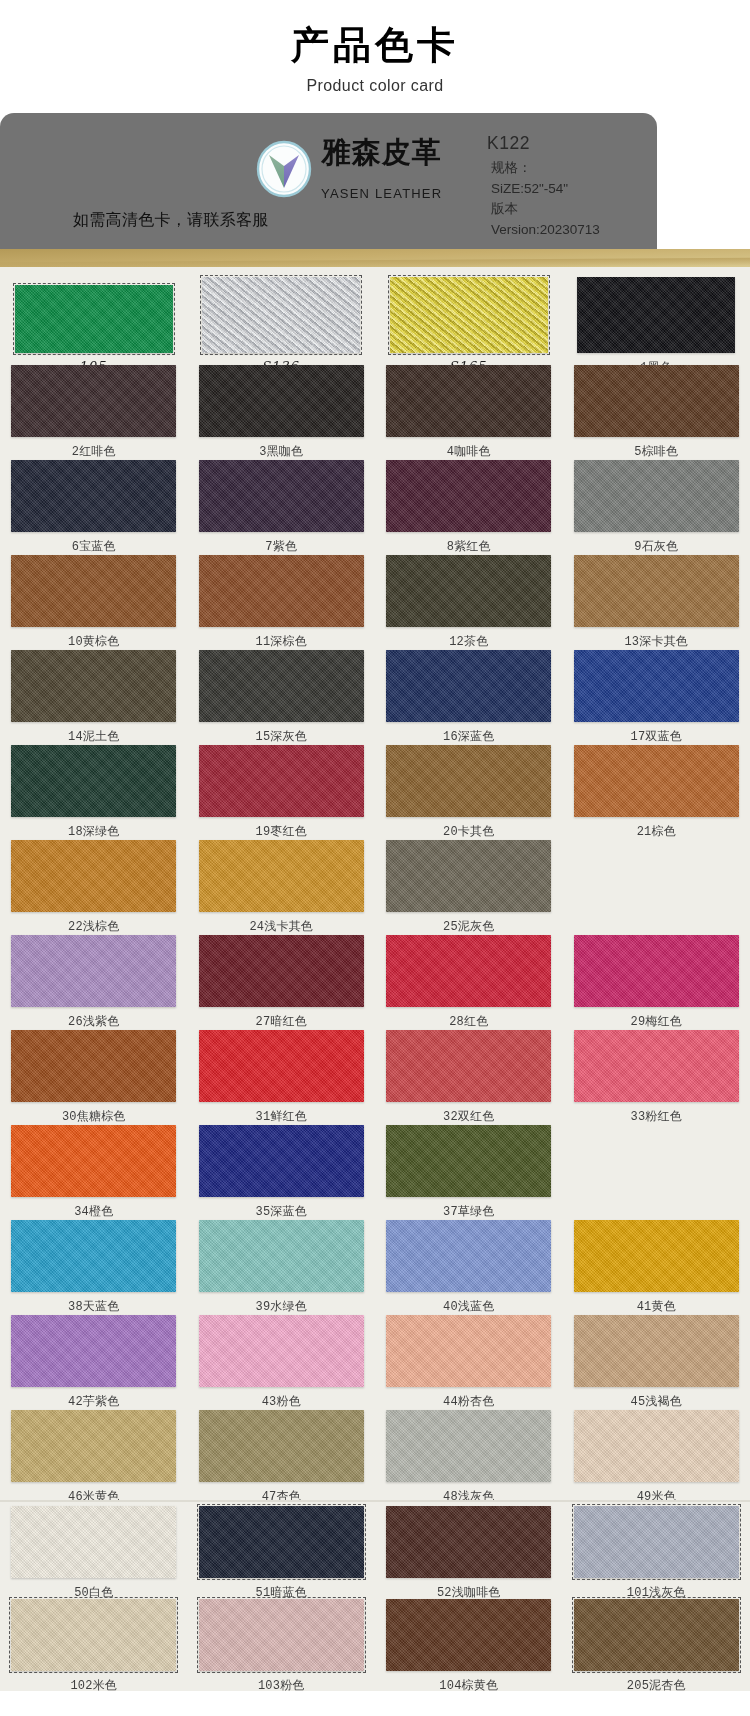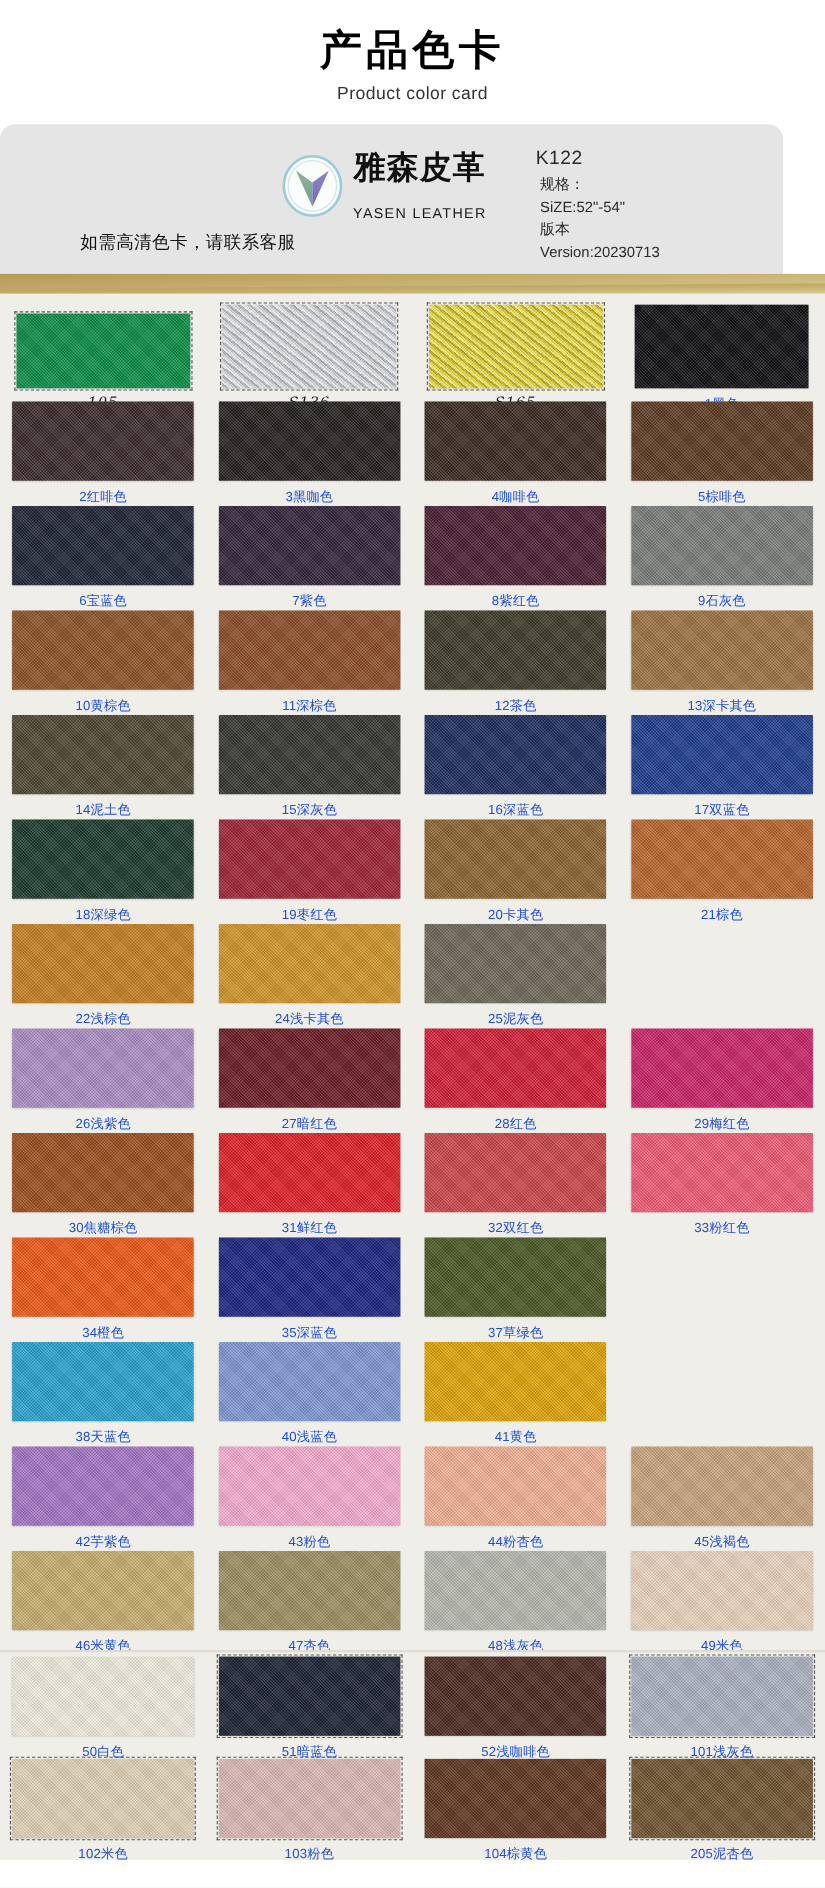--- a/index.html
+++ b/index.html
@@ -14,22 +14,22 @@
   
   .title-block { width:750px; padding-top:22px; text-align:center; background:#fff; }
   .main-title {
     font-size:38px; font-weight:bold; color:#000; letter-spacing:4px;
     line-height:1.25; font-family:"DejaVu Sans","Liberation Sans",sans-serif;
   }
   .sub-title { font-size:16px; color:#333; margin-top:7px; letter-spacing:.4px; }
 
   
   .header-card {
-    position:relative; width:712px; height:136px; margin-top:18px;
-    background:#e5e5e5; border-radius:14px 14px 0 0;
+    position:relative; width:657px; height:136px; margin-top:18px;
+    background:#737373; border-radius:14px 14px 0 0;
     overflow:hidden;
   }
   .brand-wrap {
     position:absolute; left:255px; top:24px;
     display:flex; align-items:center; gap:8px;
   }
   .logo-mark { width:58px; height:58px; position:relative; }
   .logo-mark svg { display:block; }
   .brand-text { display:flex; flex-direction:column; align-items:center; }
   .brand-cn {
@@ -76,23 +76,23 @@
     box-shadow:0 1px 2px rgba(0,0,0,.20);
   }
   .chip::after{
     content:""; position:absolute; inset:0;
     background-image:
       repeating-linear-gradient(45deg, rgba(255,255,255,.10) 0 1px, rgba(0,0,0,.07) 1px 2px),
       repeating-linear-gradient(-45deg, rgba(255,255,255,.07) 0 1px, rgba(0,0,0,.05) 1px 2px);
     pointer-events:none;
   }
   .caption {
-    text-align:center; font-size:12px; color:#1d4ed8;
+    text-align:center; font-size:12px; color:#404040;
     margin-top:6px; letter-spacing:.2px;
-    font-family:Liberation Sans, sans-serif;
+    font-family:Liberation Mono, monospace;
     white-space:nowrap;
   }
   .caption.hand {
     font-family:"DejaVu Serif","Liberation Serif",serif;
     font-style:italic; font-size:13px; color:#1b1b1b; letter-spacing:1px;
   }
   .chip.dashed { outline:1.5px dashed #555; outline-offset:1px; }
 </style>
 </head>
 <body>
@@ -314,20 +314,24 @@
           <div class="chip" style="background: rgb(74, 86, 36); width: 165px; height: 72px; margin-top: 4px;"></div>
           <div class="caption">37草绿色</div>
         </div>
       </div>
       <div class="row" style="height: 94.9333px;">
         <div class="cell">
           <div class="chip" style="background: rgb(41, 160, 203); width: 165px; height: 72px; margin-top: 4px;"></div>
           <div class="caption">38天蓝色</div>
         </div>
         <div class="cell">
+          <div class="chip" style="background: rgb(132, 196, 189); width: 165px; height: 72px; margin-top: 4px;"></div>
+          <div class="caption">39水绿色</div>
+        </div>
+        <div class="cell">
           <div class="chip" style="background: rgb(127, 150, 210); width: 165px; height: 72px; margin-top: 4px;"></div>
           <div class="caption">40浅蓝色</div>
         </div>
         <div class="cell">
           <div class="chip" style="background: rgb(221, 162, 6); width: 165px; height: 72px; margin-top: 4px;"></div>
           <div class="caption">41黄色</div>
         </div>
       </div>
       <div class="row" style="height: 94.9333px;">
         <div class="cell">

